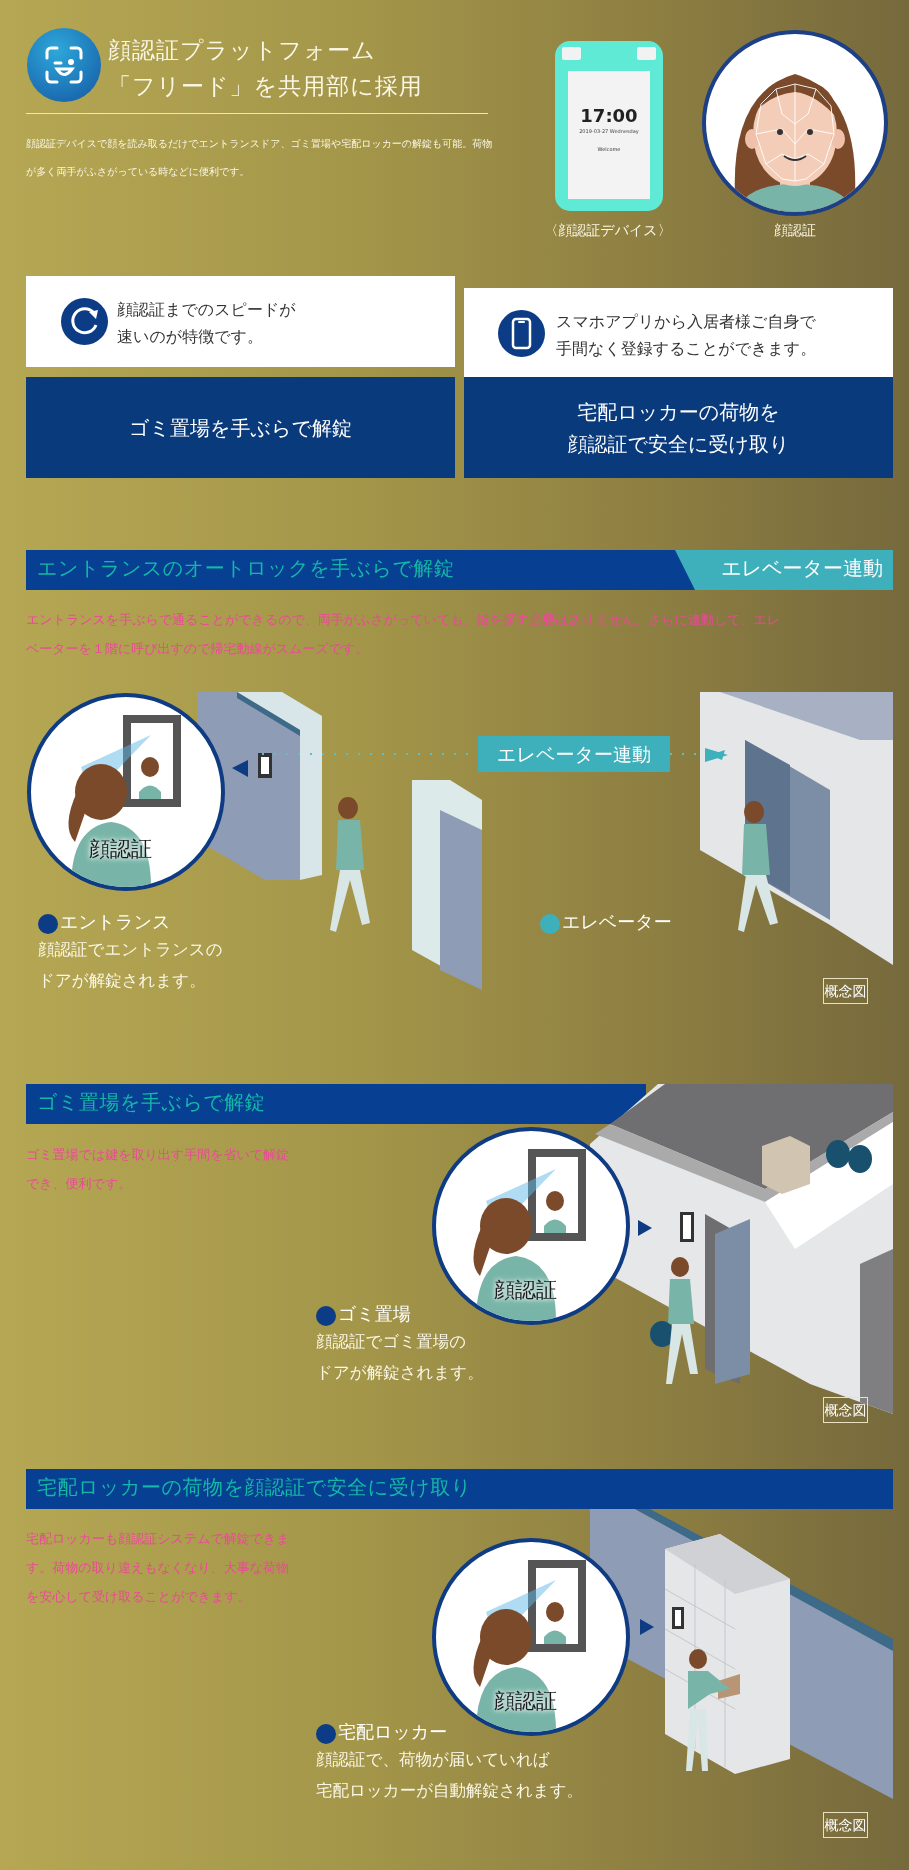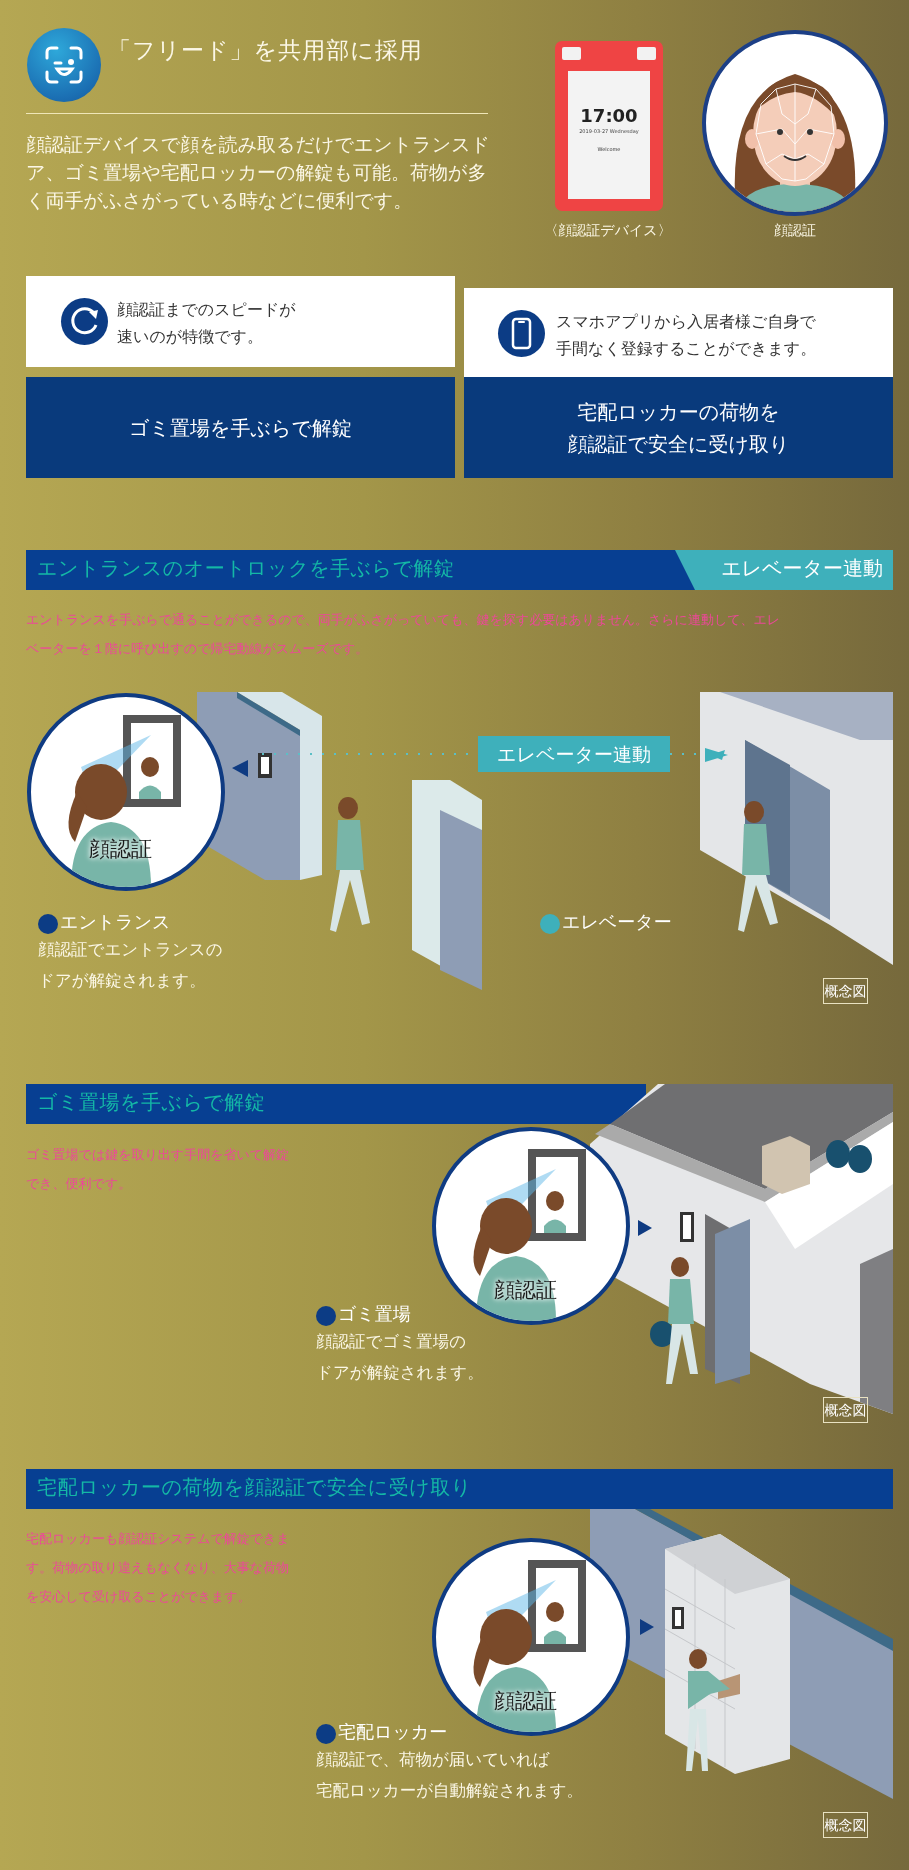--- a/index.html
+++ b/index.html
@@ -12,23 +12,23 @@
   }
   .abs { position: absolute; }
   .serif { font-family: "DejaVu Serif", "Liberation Serif", serif; }
   .sans { font-family: "DejaVu Sans", "Liberation Sans", sans-serif; }
 
   
   .logo-circle { left: 27px; top: 28px; width: 74px; height: 74px; border-radius: 50%;
     background: radial-gradient(circle at 40% 30%, #2ea8da, #1b6fb3 70%, #15589a); }
   .main-title { left: 108px; top: 32px; font-size: 23px; line-height: 36px; letter-spacing: 1px; color: #fbf7e6; }
   .title-rule { left: 26px; top: 113px; width: 462px; height: 1px; background: #efe6b8; }
-  .intro { left: 26px; top: 130px; width: 470px; font-size: 19px; line-height: 28px; color: #fbf7e6; }
-
-  .device { left: 555px; top: 41px; width: 108px; height: 170px; background: #ef4444; border-radius: 7px; }
+  .intro { left: 26px; top: 130px; width: 470px; font-size: 10px; line-height: 28px; color: #fbf7e6; }
+
+  .device { left: 555px; top: 41px; width: 108px; height: 170px; background: #5eead4; border-radius: 15px; }
   .device .sensor { position: absolute; top: 6px; width: 19px; height: 13px; background: #f2f2f2; border-radius: 2px; }
   .device .screen { position: absolute; left: 13px; top: 30px; width: 82px; height: 128px; background: #f3f3f3; text-align: center; color: #222; }
   .device .time { font-family: "DejaVu Sans", sans-serif; font-size: 18px; font-weight: bold; margin-top: 34px; }
   .device .date { font-family: "DejaVu Sans", sans-serif; font-size: 5px; margin-top: 2px; color: #444;}
   .device .welcome { font-family: "DejaVu Sans", sans-serif; font-size: 5px; margin-top: 12px; color: #333;}
   .device-caption { left: 533px; top: 222px; width: 150px; text-align: center; font-size: 14px; color: #fbf7e6; }
 
   .face-circle { left: 702px; top: 30px; width: 186px; height: 186px; border-radius: 50%; background: #fff; border: 4px solid #1c3f86; overflow: hidden; }
   .face-caption { left: 745px; top: 222px; width: 100px; text-align: center; font-size: 14px; color: #fbf7e6; }
 
@@ -75,20 +75,21 @@
       <path d="M44 20 H50 a4 4 0 0 1 4 4 V30"></path>
       <path d="M20 44 V50 a4 4 0 0 0 4 4 H30"></path>
       <path d="M44 54 H50 a4 4 0 0 0 4 -4 V44"></path>
       <path d="M28 35 H34"></path>
       <path d="M30 41 Q37 52 45 41 Z"></path>
     </g>
     <circle cx="44" cy="34" r="3" fill="#fff"></circle>
   </svg>
 </div>
 <div class="abs main-title serif">
+  <div>顔認証プラットフォーム</div>
   <div>「フリード」を共用部に採用</div>
 </div>
 <div class="abs title-rule"></div>
 <div class="abs intro sans">顔認証デバイスで顔を読み取るだけでエントランスドア、ゴミ置場や宅配ロッカーの解錠も可能。荷物が多く両手がふさがっている時などに便利です。</div>
 
 <div class="abs device">
   <div class="sensor" style="left:7px"></div>
   <div class="sensor" style="right:7px"></div>
   <div class="screen">
     <div class="time">17:00</div>

